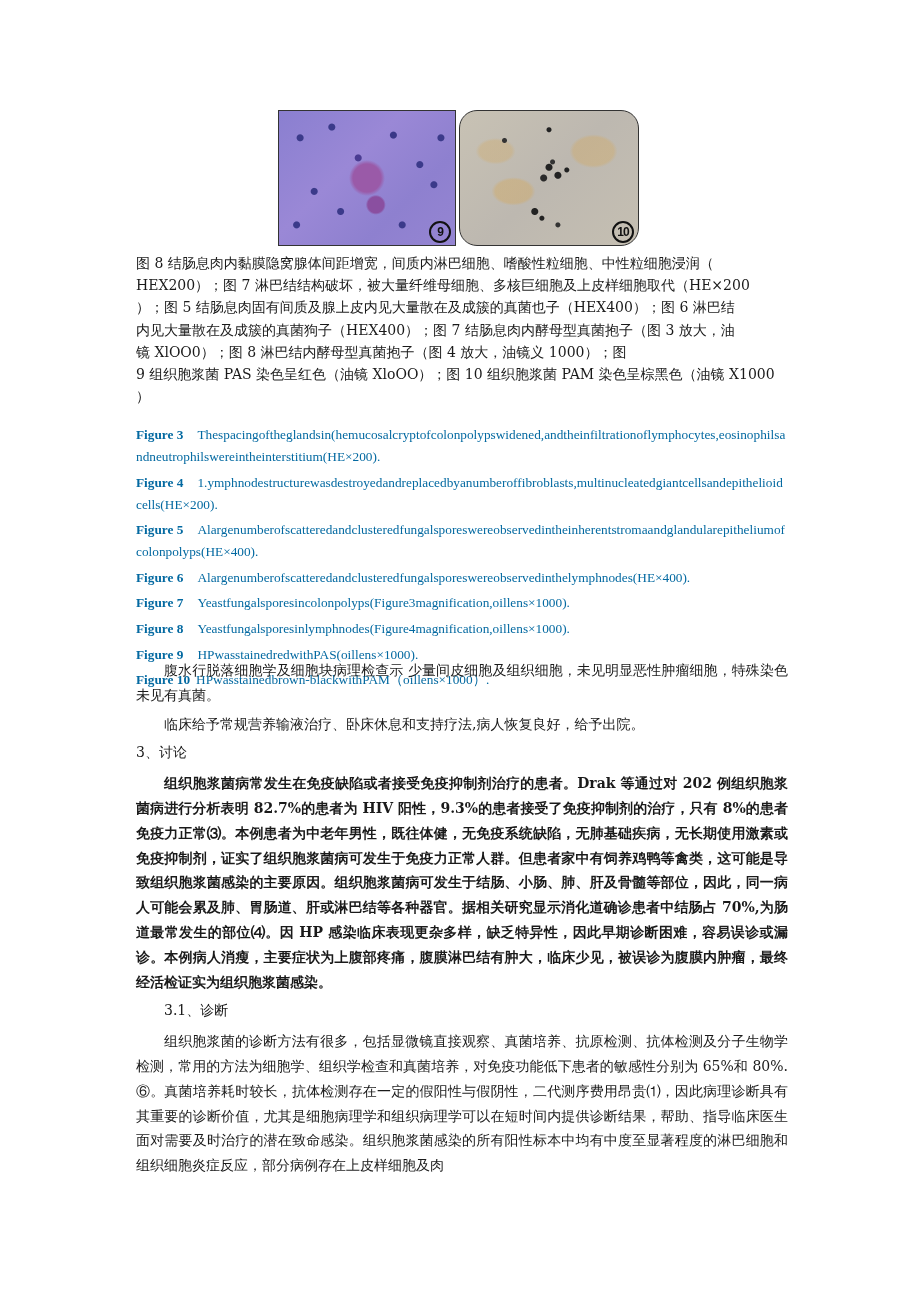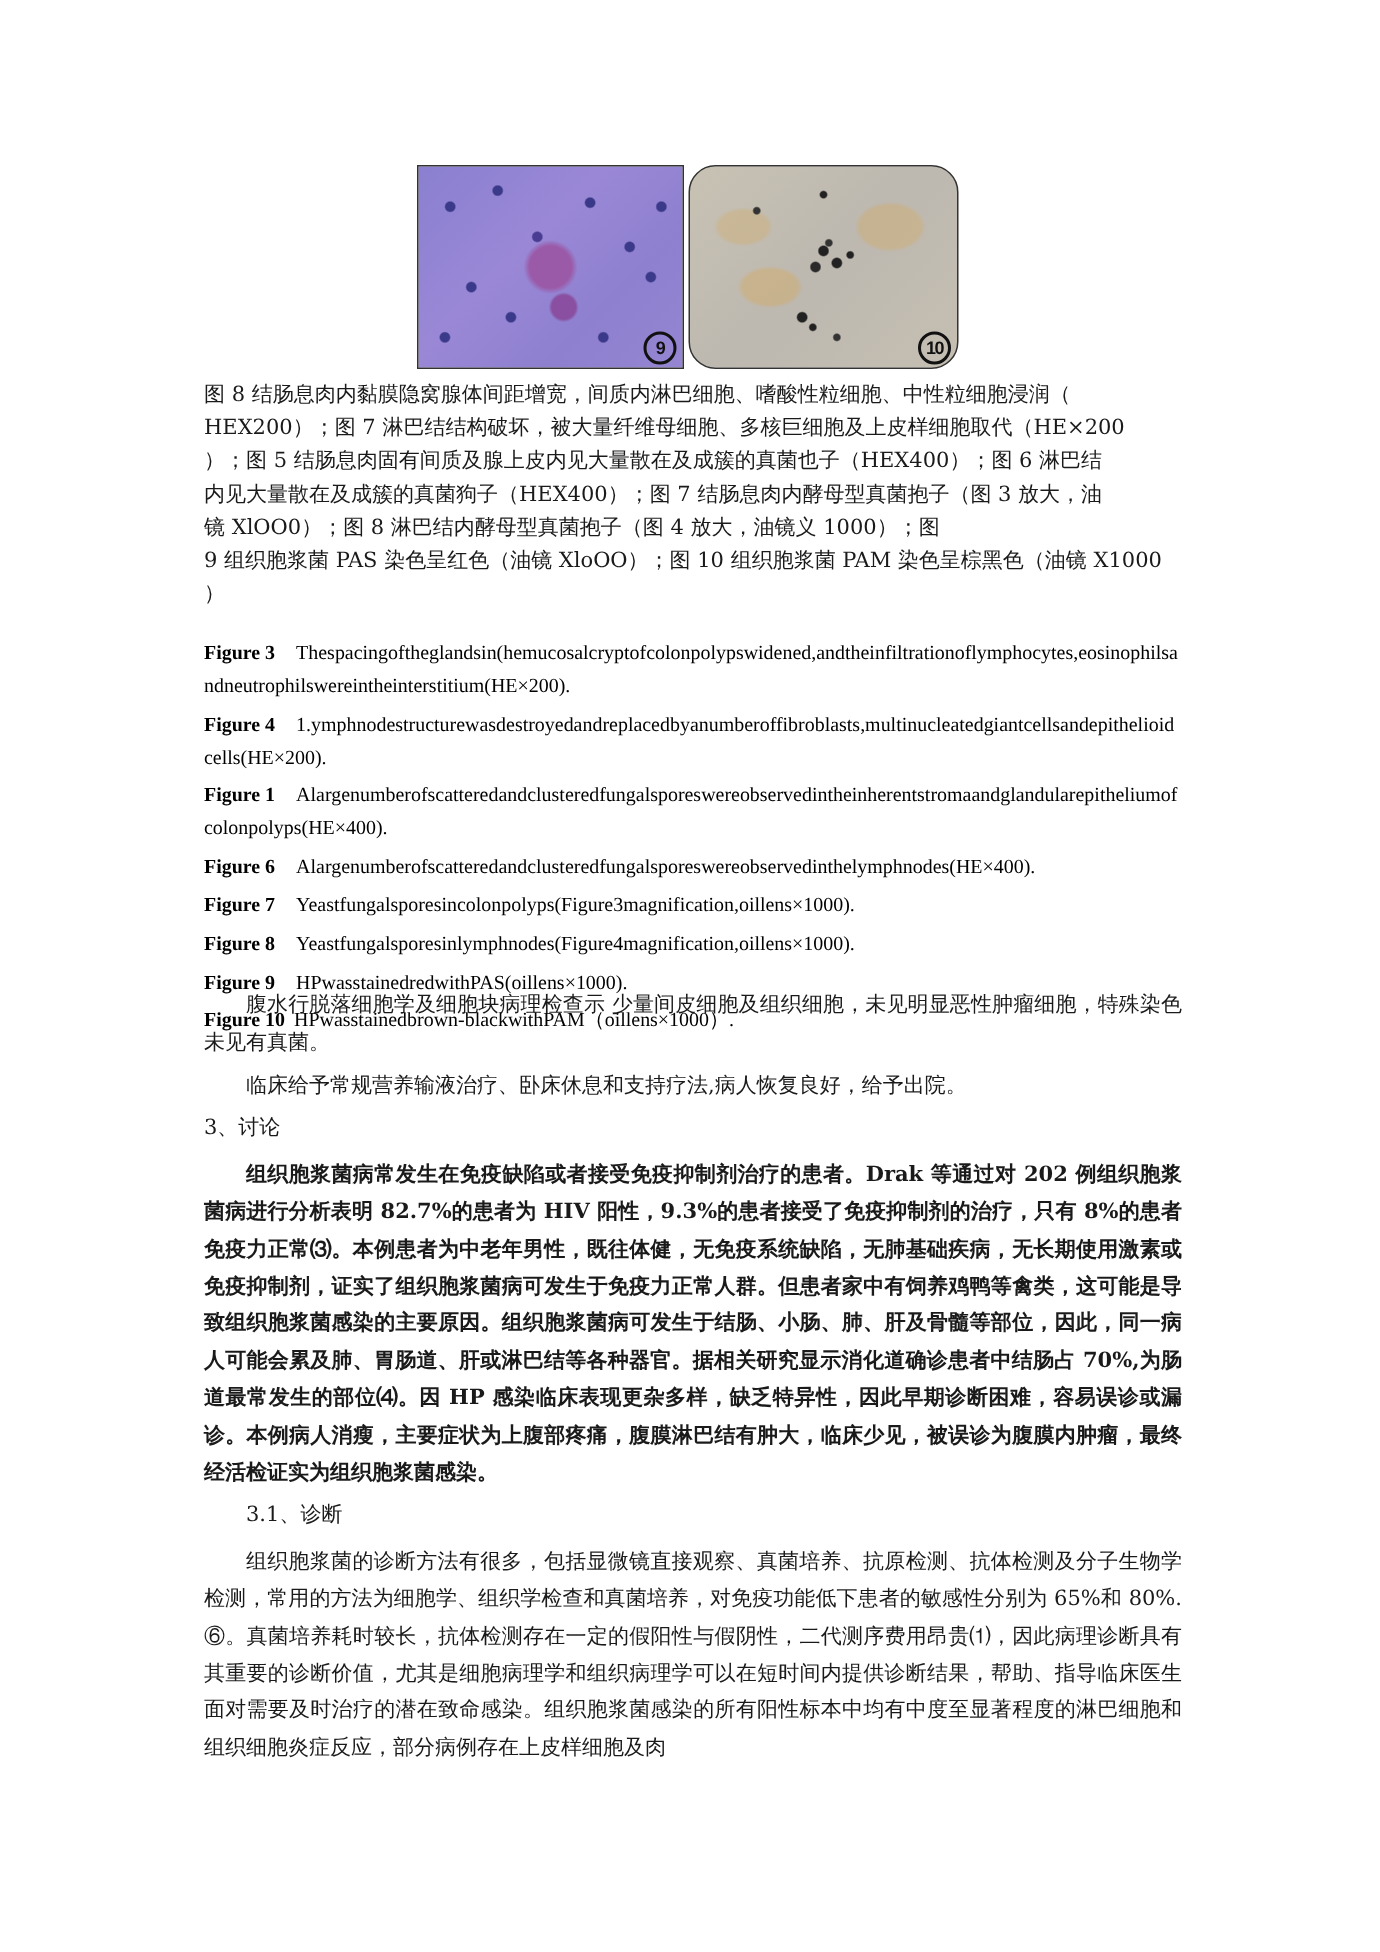--- a/index.html
+++ b/index.html
@@ -98,21 +98,21 @@
       font-size: 14px;
       line-height: 22.2px;
       text-align: justify;
       word-break: break-all;
     }
     .en-captions {
       position: absolute;
       top: 424px;
       left: 0;
       width: 652px;
-      color: #000000;
+      color: #0369a1;
       font-family: "Liberation Serif", serif;
       font-size: 13.3px;
     }
     .en-cap {
       line-height: 22px;
       margin-bottom: 3.6px;
       word-break: break-all;
     }
     .en-cap .fig-tag {
       font-weight: bold;
@@ -167,21 +167,21 @@
   </div>
 
   <div class="en-captions">
     <div class="en-cap">
       <span class="fig-tag">Figure 3</span><span>Thespacingoftheglandsin(hemucosalcryptofcolonpolypswidened,andtheinfiltrationoflymphocytes,eosinophilsandneutrophilswereintheinterstitium(HE×200).</span>
     </div>
     <div class="en-cap">
       <span class="fig-tag">Figure 4</span><span>1.ymphnodestructurewasdestroyedandreplacedbyanumberoffibroblasts,multinucleatedgiantcellsandepithelioidcells(HE×200).</span>
     </div>
     <div class="en-cap">
-      <span class="fig-tag">Figure 1</span><span>Alargenumberofscatteredandclusteredfungalsporeswereobservedintheinherentstromaandglandularepitheliumofcolonpolyps(HE×400).</span>
+      <span class="fig-tag">Figure 5</span><span>Alargenumberofscatteredandclusteredfungalsporeswereobservedintheinherentstromaandglandularepitheliumofcolonpolyps(HE×400).</span>
     </div>
     <div class="en-cap">
       <span class="fig-tag">Figure 6</span><span>Alargenumberofscatteredandclusteredfungalsporeswereobservedinthelymphnodes(HE×400).</span>
     </div>
     <div class="en-cap">
       <span class="fig-tag">Figure 7</span><span>Yeastfungalsporesincolonpolyps(Figure3magnification,oillens×1000).</span>
     </div>
     <div class="en-cap">
       <span class="fig-tag">Figure 8</span><span>Yeastfungalsporesinlymphnodes(Figure4magnification,oillens×1000).</span>
     </div>

